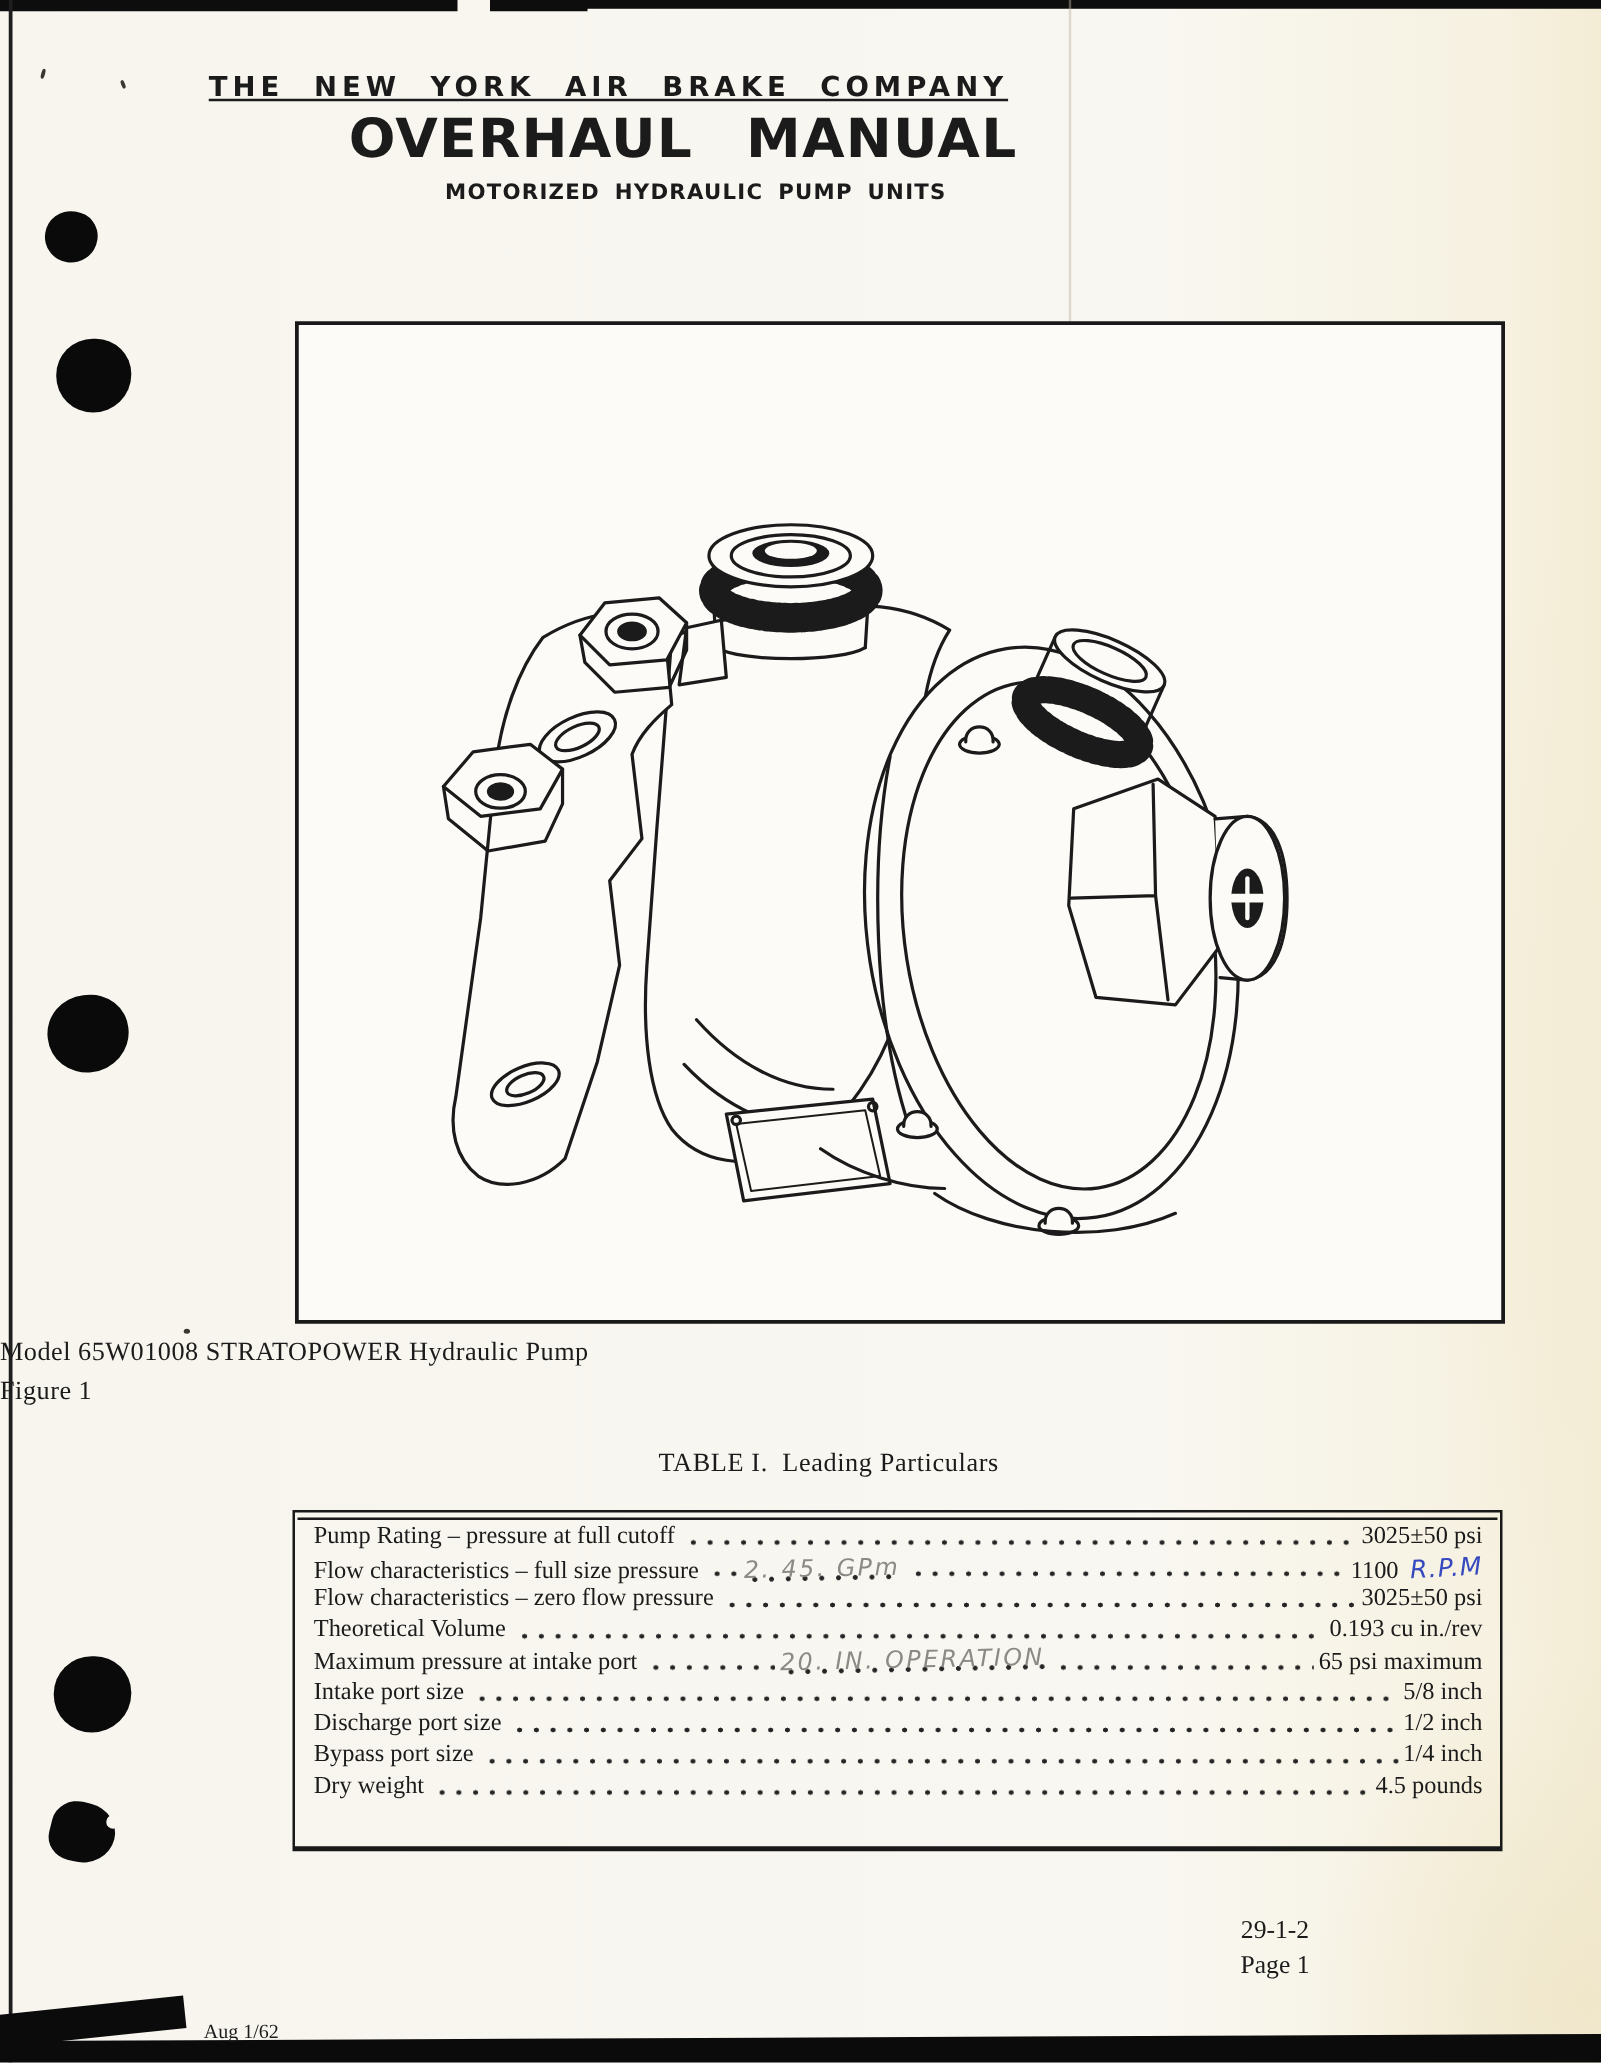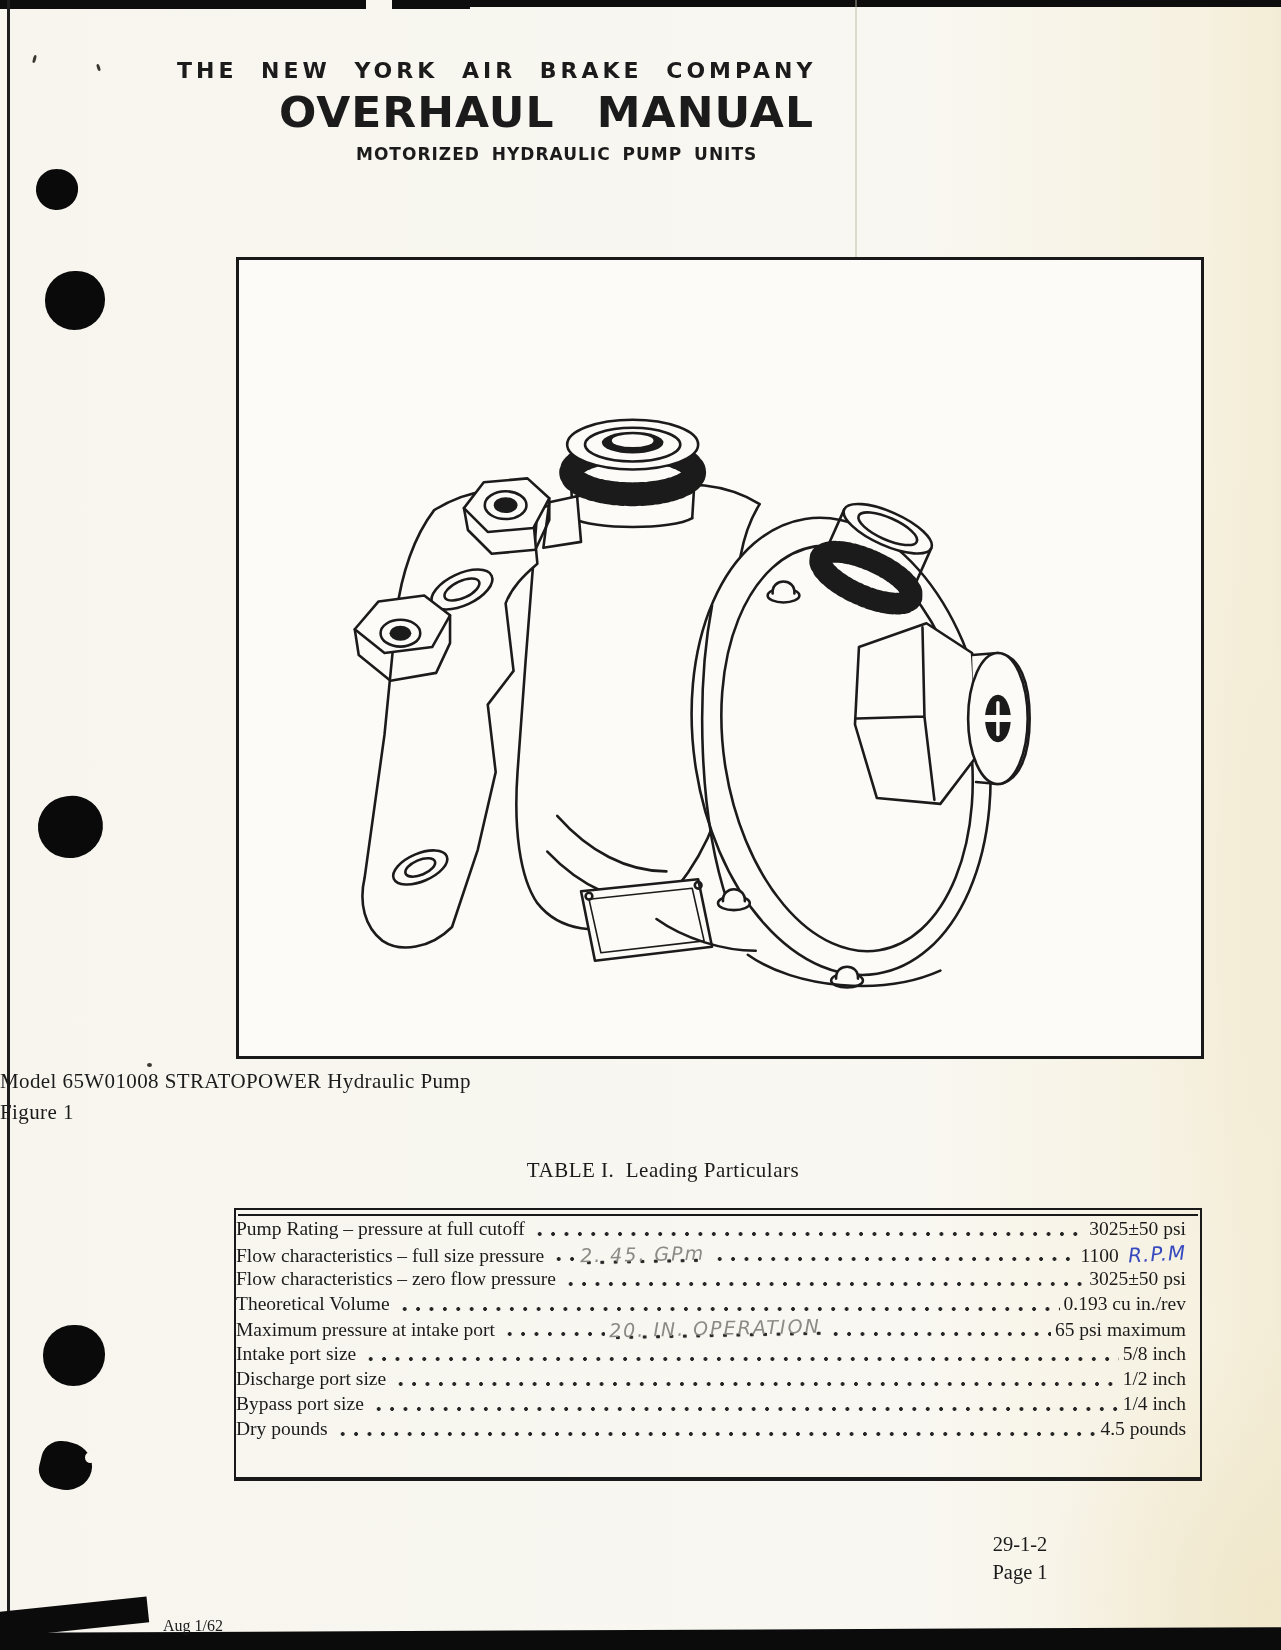--- a/index.html
+++ b/index.html
@@ -18,33 +18,33 @@
   .edge-top{left:0;top:0;width:1281px;height:7px;background:#0d0d0d;}
   .edge-top-left{left:0;top:0;width:470px;height:9px;background:#0d0d0d;}
   .edge-top-gap{left:366px;top:0;width:26px;height:10px;background:#f8f6ef;}
   .edge-left{left:7px;top:0;width:3px;height:1650px;background:#1e1e1e;}
   .edge-bottom{left:-8px;bottom:-6px;width:1300px;height:26px;background:#0b0b0b;transform:rotate(-.25deg);}
   .edge-bottom-wedge{left:0;bottom:12px;width:150px;height:26px;background:#0b0b0b;transform:rotate(-6deg);transform-origin:left bottom;}
   .crease{left:855px;top:0;width:2px;height:265px;background:rgba(186,180,162,.45);}
   .punch{background:#0a0a0a;border-radius:50% 48% 52% 50%;}
   .speck{background:#3a372f;border-radius:50%;}
   
-  .company{left:177px;top:58px;font-family:"DejaVu Sans","Liberation Sans",sans-serif;
-    font-weight:bold;font-size:22px;letter-spacing:4px;word-spacing:12px;white-space:pre;}
+  .company{left:167px;top:58px;font-family:"DejaVu Sans","Liberation Sans",sans-serif;
+    font-weight:bold;font-size:22px;letter-spacing:4px;word-spacing:12px;white-space:pre;text-decoration:underline;}
   .title{left:279px;top:86px;font-family:"DejaVu Sans","Liberation Sans",sans-serif;
     font-weight:bold;font-size:44px;letter-spacing:1px;word-spacing:26px;white-space:pre;transform:scaleY(.98);}
   .subtitle{left:356px;top:144px;font-family:"DejaVu Sans","Liberation Sans",sans-serif;
     font-weight:bold;font-size:17px;letter-spacing:1px;word-spacing:5px;white-space:pre;}
   
   .figure-box{left:236px;top:257px;width:968px;height:802px;border:3px solid #191919;background:#fcfbf7;box-sizing:border-box;}
   .figure-box svg{position:absolute;left:0;top:0;width:100%;height:100%;}
   .caption-wrap{left:0px;top:1066px;width:1240px;font-size:21px;line-height:31px;letter-spacing:.4px;}
   
   .table-title{left:33px;top:1158px;width:1260px;text-align:center;font-size:21px;letter-spacing:.5px;white-space:pre;}
-  .spec-table{left:234px;top:1208px;width:968px;height:273px;border:2.5px solid #191919;border-bottom-width:4px;box-sizing:border-box;padding:8px 14px 0 0;}
+  .spec-table{left:234px;top:1208px;width:968px;height:273px;border:2.5px solid #191919;border-bottom-width:4px;box-sizing:border-box;padding:8px 14px 0 15px;}
   .spec-table::before{content:'';position:absolute;left:2px;right:2px;top:4px;height:1.5px;background:#191919;}
   .trow{display:flex;align-items:baseline;height:25px;font-size:19.5px;white-space:pre;}
   .tlabel{flex:none;}
   .leader{flex:1 1 auto;align-self:flex-end;height:8px;margin:0 4px 5px 6px;
     background-image:radial-gradient(circle,#262626 1.8px,rgba(0,0,0,0) 2.15px);
     background-size:13.4px 8px;background-position:2px 100%;background-repeat:repeat-x;}
   .leader.lead-s{flex:0 0 auto;}
   .tvalue{flex:none;}
   .hnote{flex:none;font-family:"DejaVu Sans","Liberation Sans",sans-serif;font-style:italic;
     color:#8b8a84;font-size:19px;letter-spacing:2px;transform:rotate(-1.2deg);position:relative;top:-1px;
@@ -162,20 +162,20 @@
 
 <div class="abs spec-table" id="spec-table">
     <div class="trow"><span class="tlabel">Pump Rating – pressure at full cutoff</span><span class="leader"></span><span class="tvalue">3025±50 psi</span></div>
     <div class="trow"><span class="tlabel">Flow characteristics – full size pressure</span><span class="leader lead-s" style="width: 26px;"></span><span class="hnote">2. 45. GPm</span><span class="leader"></span><span class="tvalue">1100</span><span class="hnote blue">R.P.M</span></div>
     <div class="trow"><span class="tlabel">Flow characteristics – zero flow pressure</span><span class="leader"></span><span class="tvalue">3025±50 psi</span></div>
     <div class="trow"><span class="tlabel">Theoretical Volume</span><span class="leader"></span><span class="tvalue">0.193 cu in./rev</span></div>
     <div class="trow"><span class="tlabel">Maximum pressure at intake port</span><span class="leader lead-s" style="width: 104px;"></span><span class="hnote">20. IN. OPERATION</span><span class="leader"></span><span class="tvalue">65 psi maximum</span></div>
     <div class="trow"><span class="tlabel">Intake port size</span><span class="leader"></span><span class="tvalue">5/8 inch</span></div>
     <div class="trow"><span class="tlabel">Discharge port size</span><span class="leader"></span><span class="tvalue">1/2 inch</span></div>
     <div class="trow"><span class="tlabel">Bypass port size</span><span class="leader"></span><span class="tvalue">1/4 inch</span></div>
-    <div class="trow"><span class="tlabel">Dry pounds</span><span class="leader"></span><span class="tvalue">4.5 pounds</span></div>
+    <div class="trow"><span class="tlabel">Dry weight</span><span class="leader"></span><span class="tvalue">4.5 pounds</span></div>
   </div>
 
 <div class="abs footer-date">Aug 1/62</div>
 <div class="abs footer-right">
   <div>29-1-2</div>
   <div>Page 1</div>
 </div>
 
 </body></html>

